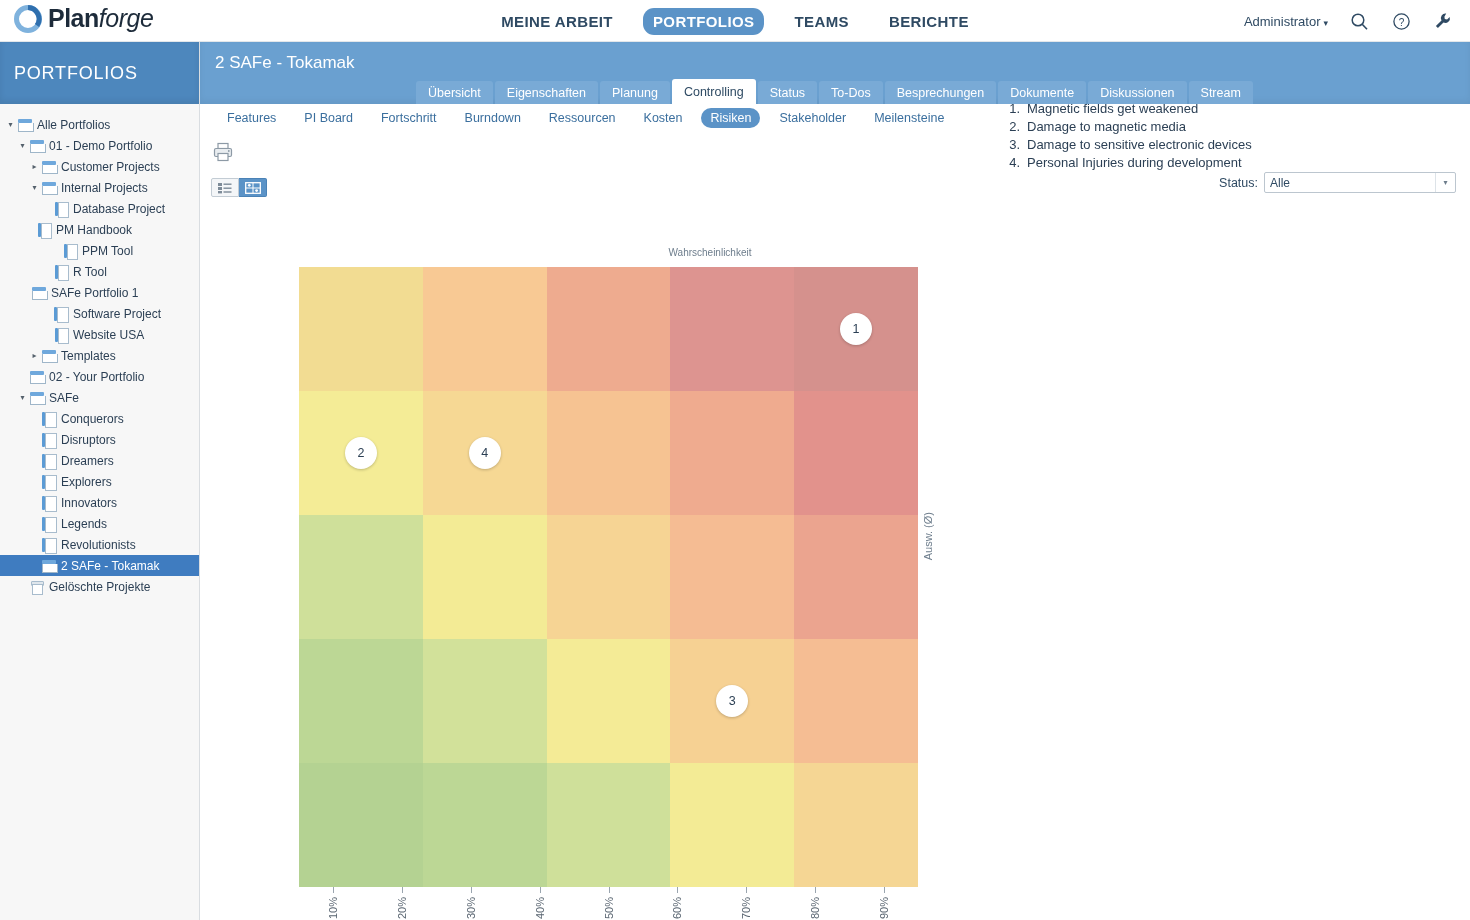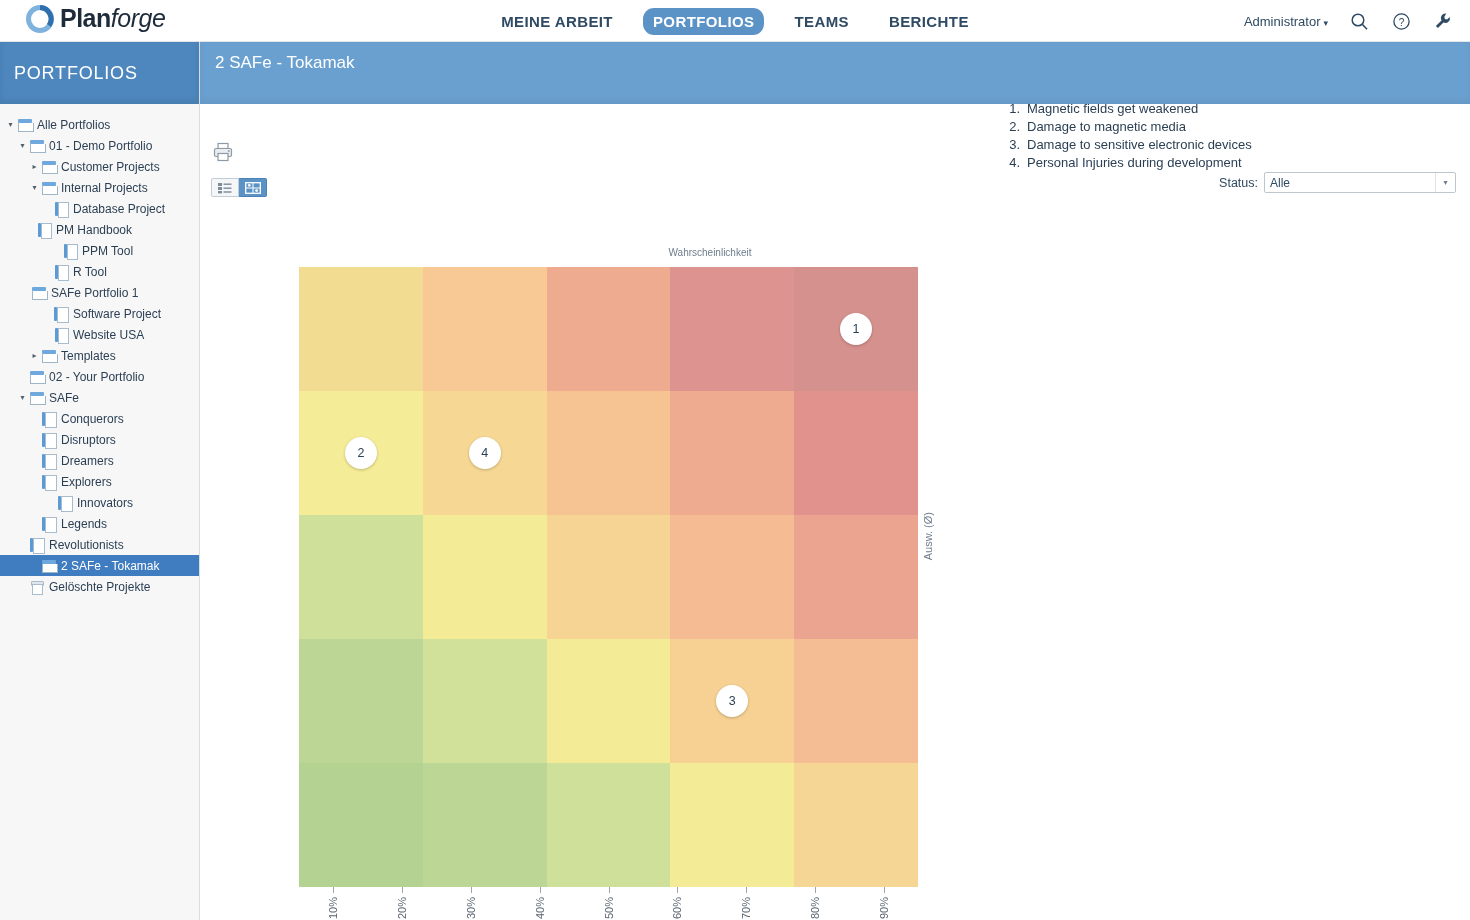--- a/index.html
+++ b/index.html
@@ -13,21 +13,21 @@
     color: #2b3f54;
   }
 
   
   .topbar {
     position: absolute; left: 0; top: 0; width: 1470px; height: 42px;
     background: #ffffff;
     border-bottom: 1px solid #e3e7ea;
     display: flex; align-items: center;
   }
-  .logo { position: absolute; left: 26px; top: 4px; display: flex; align-items: center; justify-content: center; }
+  .logo { position: absolute; left: 14px; top: 4px; display: flex; align-items: center; justify-content: center; }
   .logo-mark { width: 28px; height: 28px; position: relative; margin-right: 6px; }
   .logo-text { font-size: 25px; font-weight: 700; letter-spacing: -0.5px; color: #1d2b3a; }
   .logo-text .lt-light { font-weight: 400; font-style: italic; }
 
   .mainnav { position: absolute; left: 0; top: 0; width: 1470px; height: 42px;
              display: flex; justify-content: center; align-items: center; gap: 20px; }
   .mainnav a {
     font-size: 15px; font-weight: 700; letter-spacing: 0.4px;
     color: #2f4a63; text-decoration: none; padding: 5px 10px; border-radius: 11px;
     white-space: nowrap;
@@ -314,35 +314,35 @@
         </span>
         <span>Dreamers</span>
       </div>
       <div class="tnode" style="padding-left: 28px;">
         <span class="tw"></span>
         <span class="ticon ic-board">
           <i></i>
         </span>
         <span>Explorers</span>
       </div>
-      <div class="tnode" style="padding-left: 28px; margin-left: 16px;">
+      <div class="tnode" style="padding-left: 28px;">
         <span class="tw"></span>
         <span class="ticon ic-board">
           <i></i>
         </span>
         <span>Innovators</span>
       </div>
       <div class="tnode" style="padding-left: 28px;">
         <span class="tw"></span>
         <span class="ticon ic-board">
           <i></i>
         </span>
         <span>Legends</span>
       </div>
-      <div class="tnode" style="padding-left: 16px;">
+      <div class="tnode" style="padding-left: 28px;">
         <span class="tw"></span>
         <span class="ticon ic-board">
           <i></i>
         </span>
         <span>Revolutionists</span>
       </div>
       <div class="tnode sel" style="padding-left: 28px;">
         <span class="tw"></span>
         <span class="ticon ic-scope">
           <i></i>
@@ -354,22 +354,45 @@
         <span class="ticon ic-trash"></span>
         <span>Gelöschte Projekte</span>
       </div>
     </div>
 </aside>
 
 <main class="content">
 
   <div class="page-head">
     <div class="page-title">2 SAFe - Tokamak</div>
+    <div class="tabs" id="tabs">
+        <div class="tab">Übersicht</div>
+        <div class="tab">Eigenschaften</div>
+        <div class="tab">Planung</div>
+        <div class="tab active">Controlling</div>
+        <div class="tab">Status</div>
+        <div class="tab">To-Dos</div>
+        <div class="tab">Besprechungen</div>
+        <div class="tab">Dokumente</div>
+        <div class="tab">Diskussionen</div>
+        <div class="tab">Stream</div>
+      </div>
   </div>
 
+  <div class="subtabs" id="subtabs">
+      <div class="subtab">Features</div>
+      <div class="subtab">PI Board</div>
+      <div class="subtab">Fortschritt</div>
+      <div class="subtab">Burndown</div>
+      <div class="subtab">Ressourcen</div>
+      <div class="subtab">Kosten</div>
+      <div class="subtab active">Risiken</div>
+      <div class="subtab">Stakeholder</div>
+      <div class="subtab">Meilensteine</div>
+    </div>
 
   <div class="toolbar">
     <span class="print-btn">
       <svg width="22" height="20" viewBox="0 0 22 20">
         <rect x="6" y="1.5" width="10" height="5" fill="#fff" stroke="#8d9aa6" stroke-width="1.2"></rect>
         <rect x="2.5" y="6.5" width="17" height="8" rx="1.5" fill="#e9edf0" stroke="#8d9aa6" stroke-width="1.2"></rect>
         <rect x="6" y="11.5" width="10" height="7" fill="#fff" stroke="#8d9aa6" stroke-width="1.2"></rect>
         <circle cx="16.8" cy="9" r="0.9" fill="#8d9aa6"></circle>
       </svg>
     </span>

